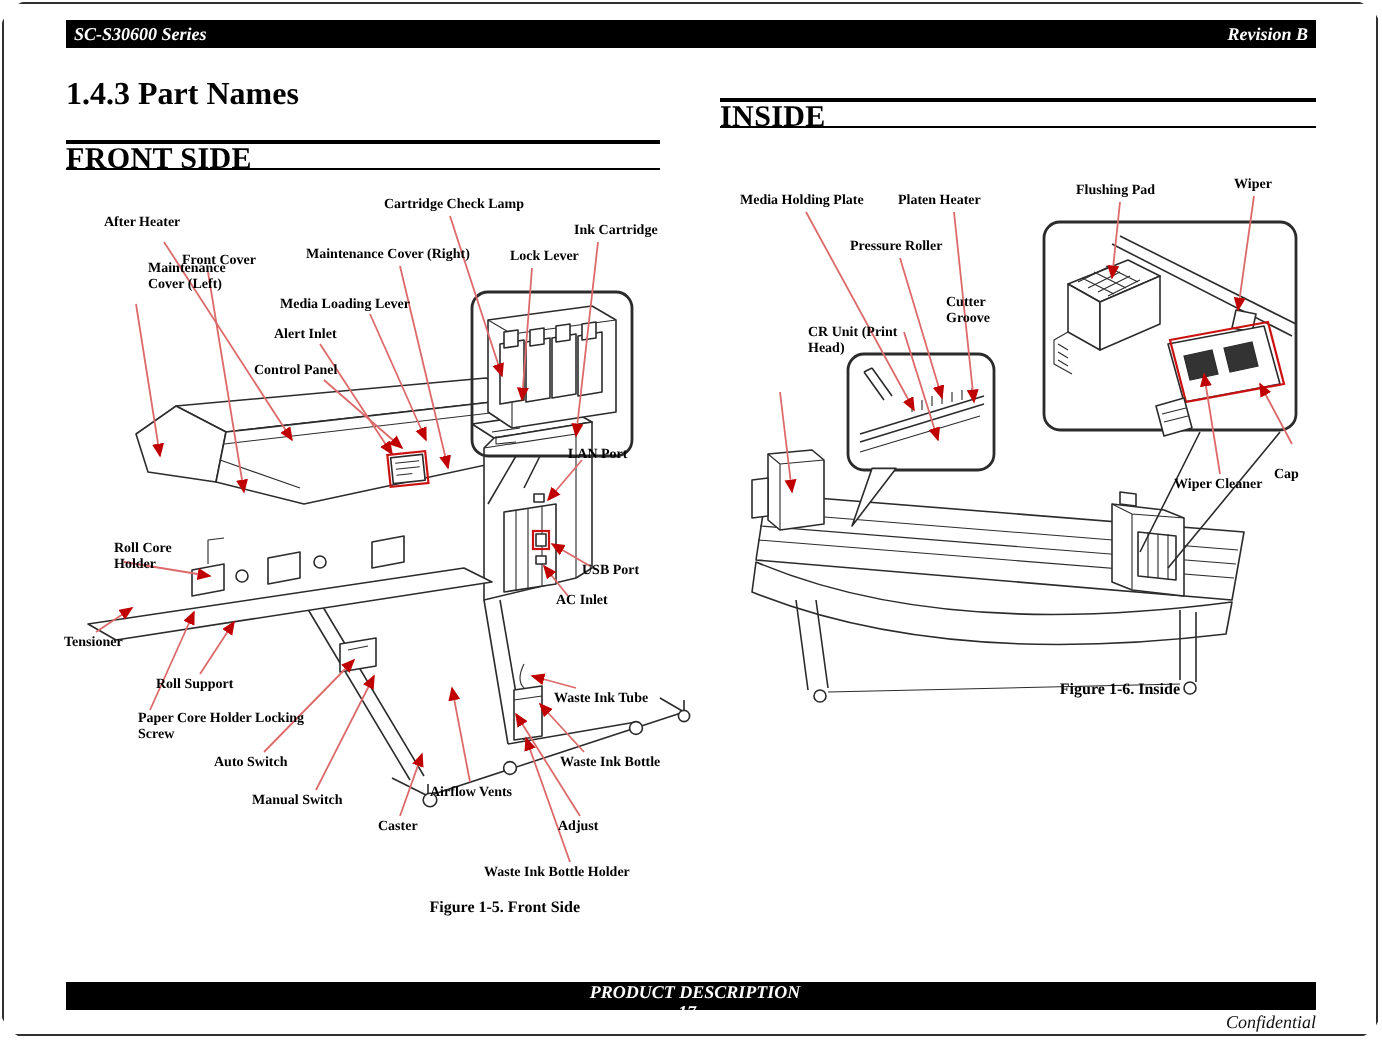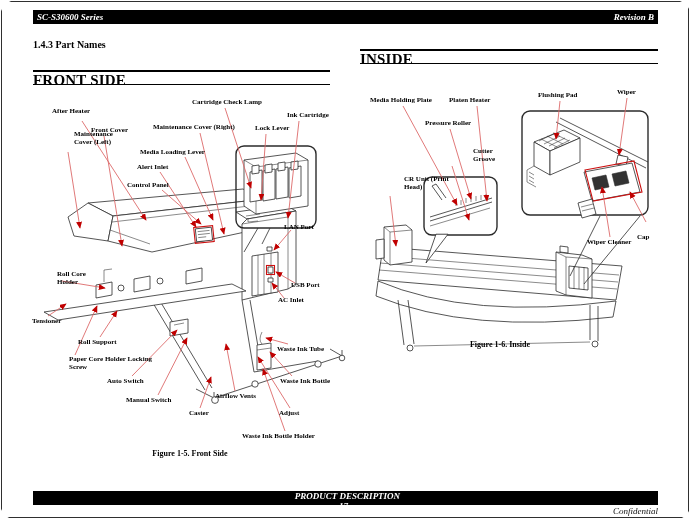--- a/index.html
+++ b/index.html
@@ -7,28 +7,28 @@
         font-family:Liberation Serif, serif;border-radius:17px;}
   #frame{position:absolute;left:1px;top:1px;right:2px;bottom:2px;border:1.5px solid #2f2f2f;
          border-radius:4px;pointer-events:none;}
   .bar{position:absolute;left:33px;width:625px;height:14px;background:#000;color:#fff;
        display:flex;align-items:center;font-style:italic;font-weight:bold;font-size:9px;}
   #header-bar{top:10px;}
   #footer-bar{top:491px;flex-direction:column;}
   .bar .l{padding-left:4px;flex:0 0 auto;}
   .bar .c{flex:1 1 auto;text-align:center;}
   .bar .r{padding-right:4px;flex:0 0 auto;text-align:right;}
-  #section-title{position:absolute;left:33px;top:39px;font-weight:bold;font-size:10px;color:#000;}
+  #section-title{position:absolute;left:33px;top:39px;font-weight:bold;font-size:16px;color:#000;}
   .subhead{position:absolute;font-weight:bold;font-size:15px;color:#000;letter-spacing:.2px;}
   .rule{position:absolute;background:#000;}
   #confidential{position:absolute;left:458px;top:506px;width:200px;text-align:right;
                 font-style:italic;font-size:9px;color:#111;}
   .lbl{position:absolute;font-weight:bold;font-size:7px;line-height:8px;color:#000;white-space:nowrap;}
   .lbl.wrap{white-space:normal;margin-left:37px;}
-  .caption{position:absolute;font-weight:bold;font-size:8px;color:#000;text-align:center;}
+  .caption{position:absolute;font-weight:bold;font-size:8px;color:#000;text-align:right;}
   svg{position:absolute;left:0;top:0;}
   .art{stroke:var(--line-art,#2b2b2b);fill:none;stroke-width:.8;stroke-linejoin:round;}
   .artw{stroke:var(--line-art,#2b2b2b);fill:#fff;stroke-width:.8;stroke-linejoin:round;}
   .artf{stroke:var(--line-art,#2b2b2b);fill:#333;stroke-width:.6;}
   .thin{stroke-width:.55;}
   .leader{stroke:var(--leader-line,#dd6a6a);stroke-width:.9;fill:none;}
   .arrowhead{fill:var(--arrow,#c00000);}
   .hl{stroke:var(--highlight,#cc1111);fill:none;stroke-width:1.1;}
   .box{stroke:#2b2b2b;fill:none;stroke-width:1.4;}
 </style>
@@ -229,21 +229,21 @@
   <div class="lbl" style="left:215px;top:392px">Airflow Vents</div>
   <div class="lbl" style="left:279px;top:409px">Adjust</div>
   <div class="lbl" style="left:277px;top:345px">Waste Ink Tube</div>
   <div class="lbl" style="left:280px;top:377px">Waste Ink Bottle</div>
   <div class="lbl" style="left:242px;top:432px">Waste Ink Bottle Holder</div>
 
   <div class="lbl" style="left:370px;top:96px">Media Holding Plate</div>
   <div class="lbl" style="left:449px;top:96px">Platen Heater</div>
   <div class="lbl" style="left:425px;top:119px">Pressure Roller</div>
   <div class="lbl wrap" style="left:436px;top:147px;width:36px">Cutter Groove</div>
-  <div class="lbl wrap" style="left:367px;top:175px;width:56px">CR Unit (Print Head)</div>
+  <div class="lbl wrap" style="left:367px;top:162px;width:56px">CR Unit (Print Head)</div>
   <div class="lbl" style="left:538px;top:91px">Flushing Pad</div>
   <div class="lbl" style="left:617px;top:88px">Wiper</div>
   <div class="lbl" style="left:637px;top:233px">Cap</div>
   <div class="lbl" style="left:587px;top:238px">Wiper Cleaner</div>
 
   <div class="caption" style="left:90px;top:449px;width:200px">Figure 1-5.  Front Side</div>
   <div class="caption" style="left:410px;top:340px;width:180px">Figure 1-6.  Inside</div>
 
   <div class="bar" id="footer-bar">
     <span class="l">PRODUCT DESCRIPTION</span>

